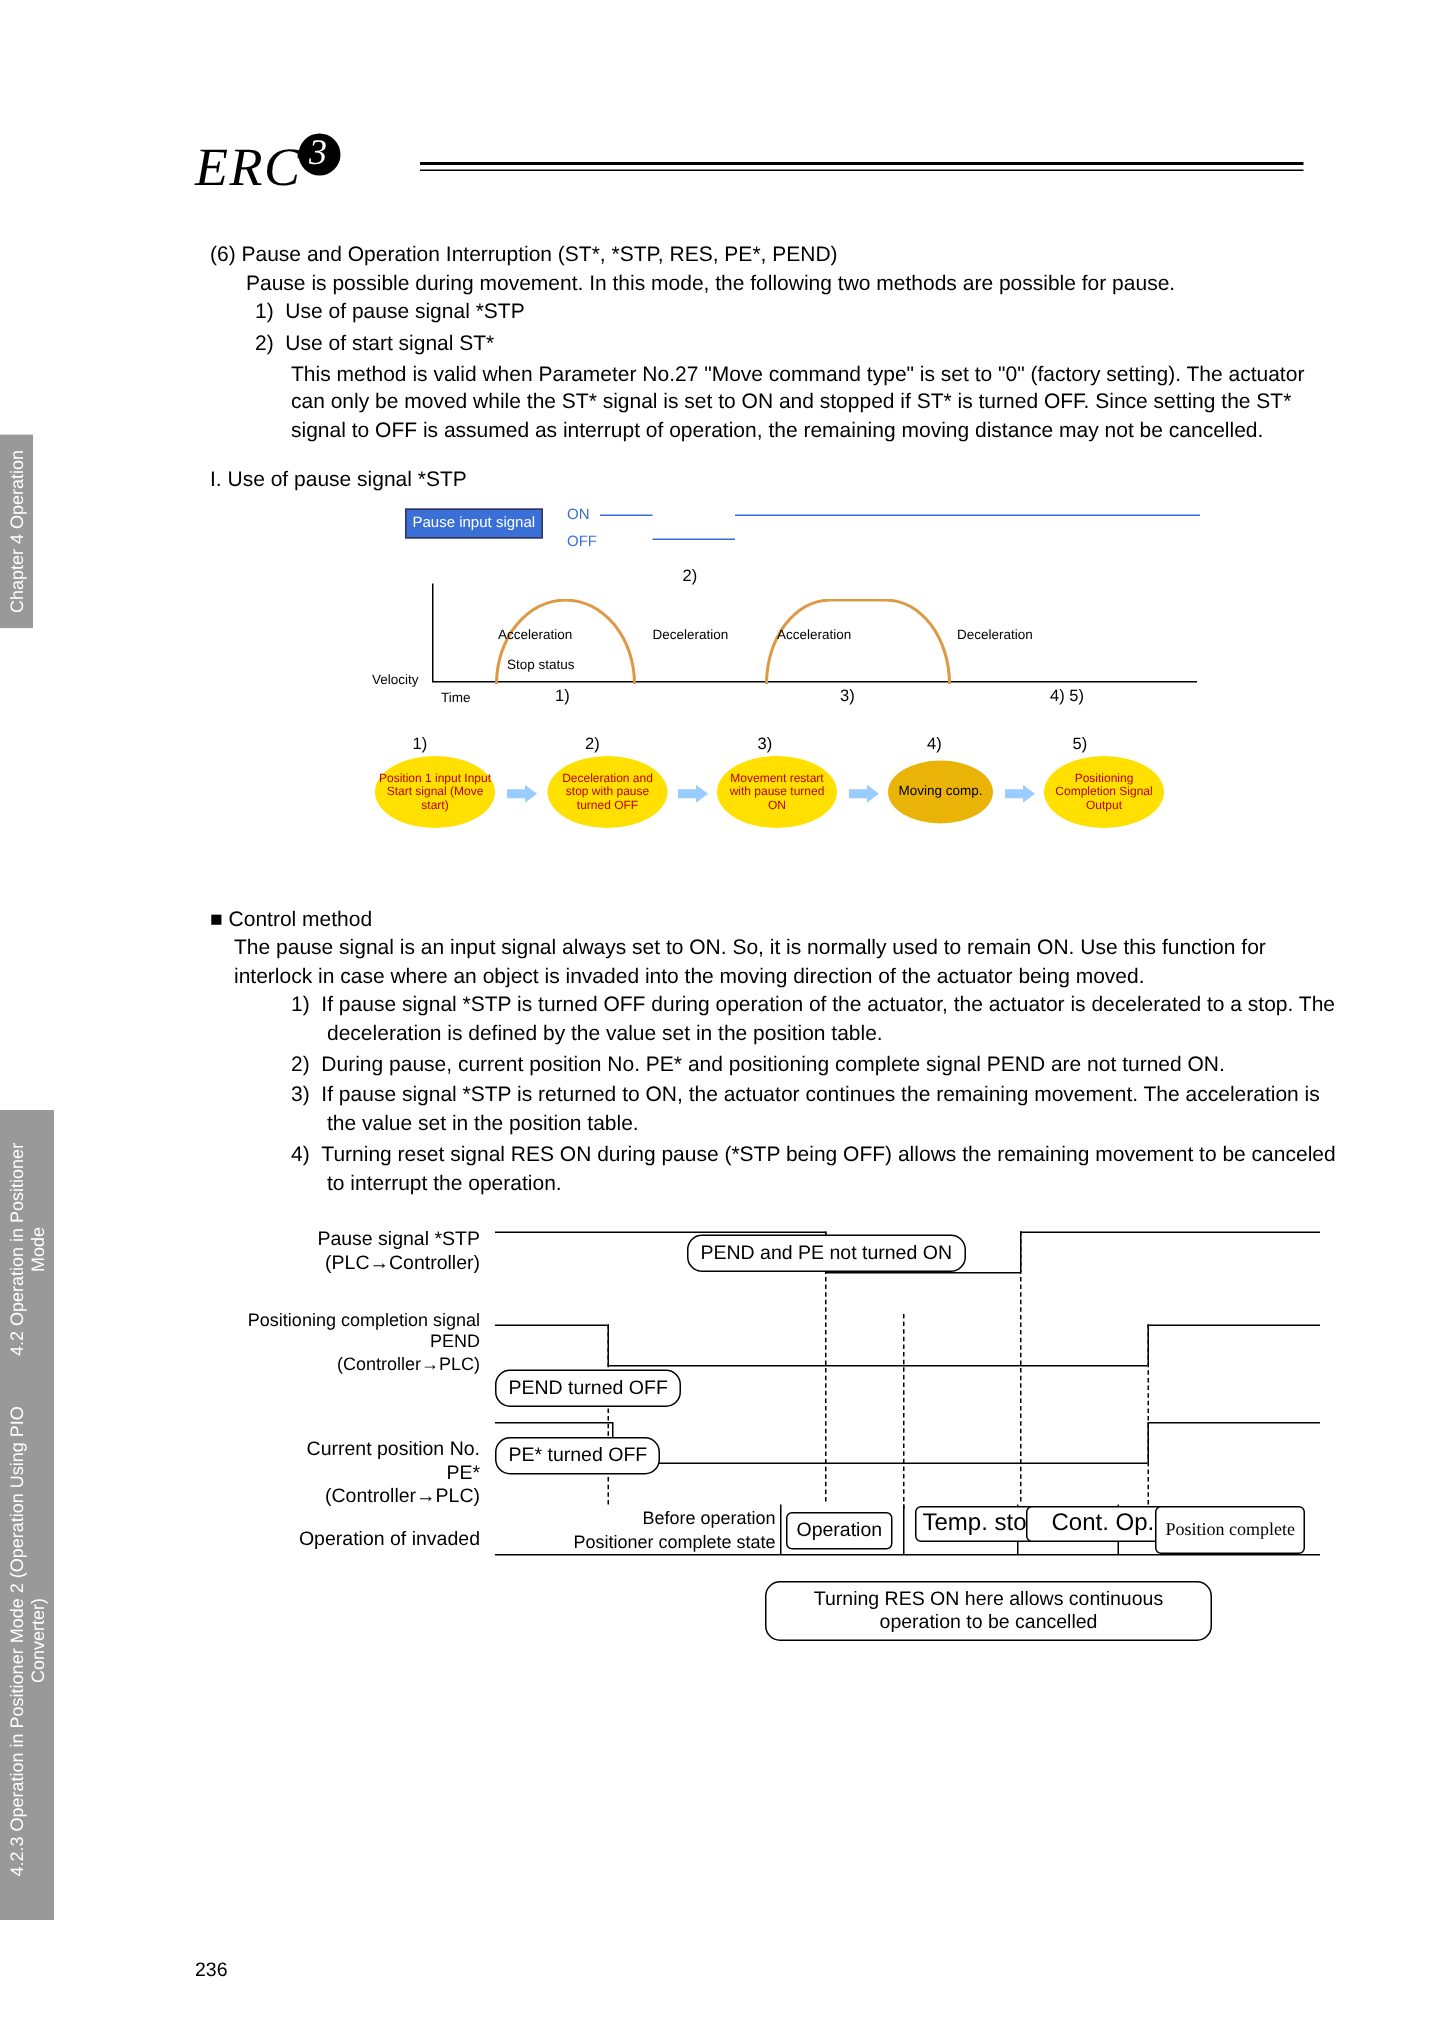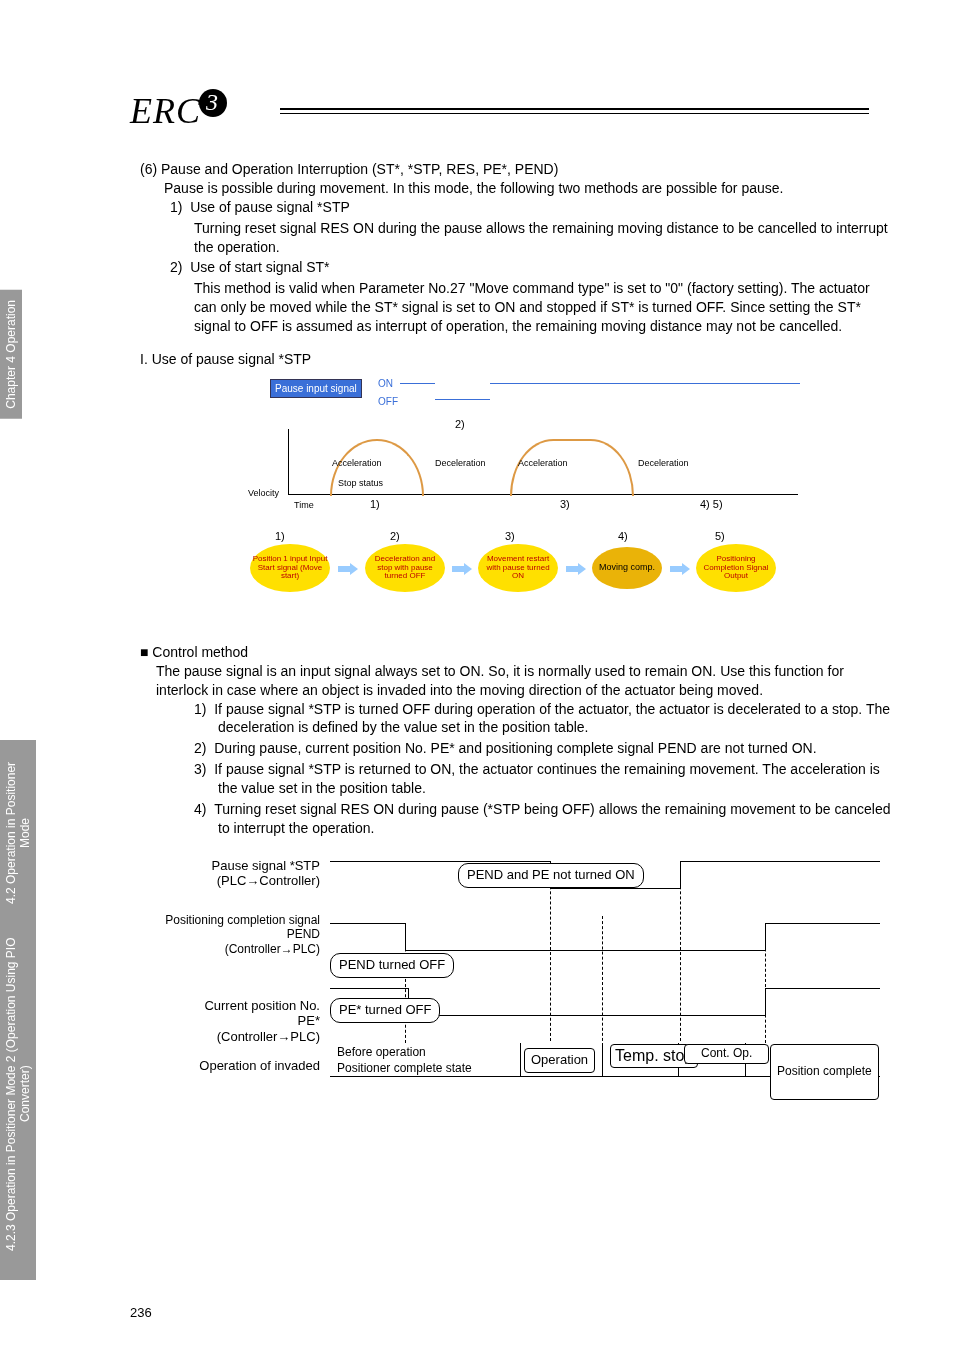--- a/index.html
+++ b/index.html
@@ -184,21 +184,20 @@
   </div>
 
   <div class="content">
 
     <div class="para-6">
       <div>(6) Pause and Operation Interruption (ST*, *STP, RES, PE*, PEND)</div>
       <div style="margin-left:24px;">Pause is possible during movement. In this mode, the following two methods are possible for pause.</div>
       <div class="indent1">
         <span>1)</span>&nbsp;&nbsp;<span>Use of pause signal *STP</span>
       </div>
-      <div class="indent1b">Turning reset signal RES ON during the pause allows the remaining moving distance to be cancelled to interrupt the operation.</div>
       <div class="indent1">
         <span>2)</span>&nbsp;&nbsp;<span>Use of start signal ST*</span>
       </div>
       <div class="indent1b">This method is valid when Parameter No.27 "Move command type" is set to "0" (factory setting). The actuator can only be moved while the ST* signal is set to ON and stopped if ST* is turned OFF. Since setting the ST* signal to OFF is assumed as interrupt of operation, the remaining moving distance may not be cancelled.</div>
     </div>
 
     <div class="sect">I. Use of pause signal *STP</div>
 
     <div class="diagram1">
       <div class="pause-badge">Pause input signal</div>
@@ -318,33 +317,36 @@
       <div class="tbox" style="left:338px; top:5px;">
         <span>PEND and PE not turned ON</span>
       </div>
       <div class="tbox" style="left:210px; top:95px;">
         <span>PEND turned OFF</span>
       </div>
       <div class="tbox" style="left:210px; top:140px;">
         <span>PE* turned OFF</span>
       </div>
 
-      <div style="position:absolute; left:217px; top:186px; font-size:12px; text-align:left; width:180px;">
+      <div style="position:absolute; left:217px; top:186px; font-size:12px; text-align:right; width:180px;">
         <span>Before operation</span><br>
         <span>Positioner complete state</span>
       </div>
       <div class="tbox" style="left:404px; top:190px; border-radius:4px; padding:4px 6px;">Operation</div>
       <div class="tbox" style="left:490px; top:186px; border-radius:4px; padding:2px 4px; font-size:16px;">
         <span>Temp. stop</span>
       </div>
-      <div class="tbox" style="left:564px; top:186px; border-radius:4px; padding:2px 16px; font-size:12px;">
+      <div class="tbox" style="left:564px; top:186px; border-radius:4px; padding:2px 16px; font-size:16px;">
         <span>Cont. Op.</span>
       </div>
-      <div class="tbox" style="left:650px; top:186px; border-radius:4px; padding:20px 6px; font-size:12px;">
+      <div class="tbox" style="left:650px; top:186px; border-radius:4px; padding:8px 6px; font-size:12px;font-family:Liberation Serif, serif;">
         <span>Position complete</span>
       </div>
 
+      <div class="tbox" style="left:390px; top:236px; width:280px;">
+        <span>Turning RES ON here allows continuous operation to be cancelled</span>
+      </div>
     </div>
 
   </div>
 
   <div class="page-num">236</div>
 </div>
 
 </body></html>

